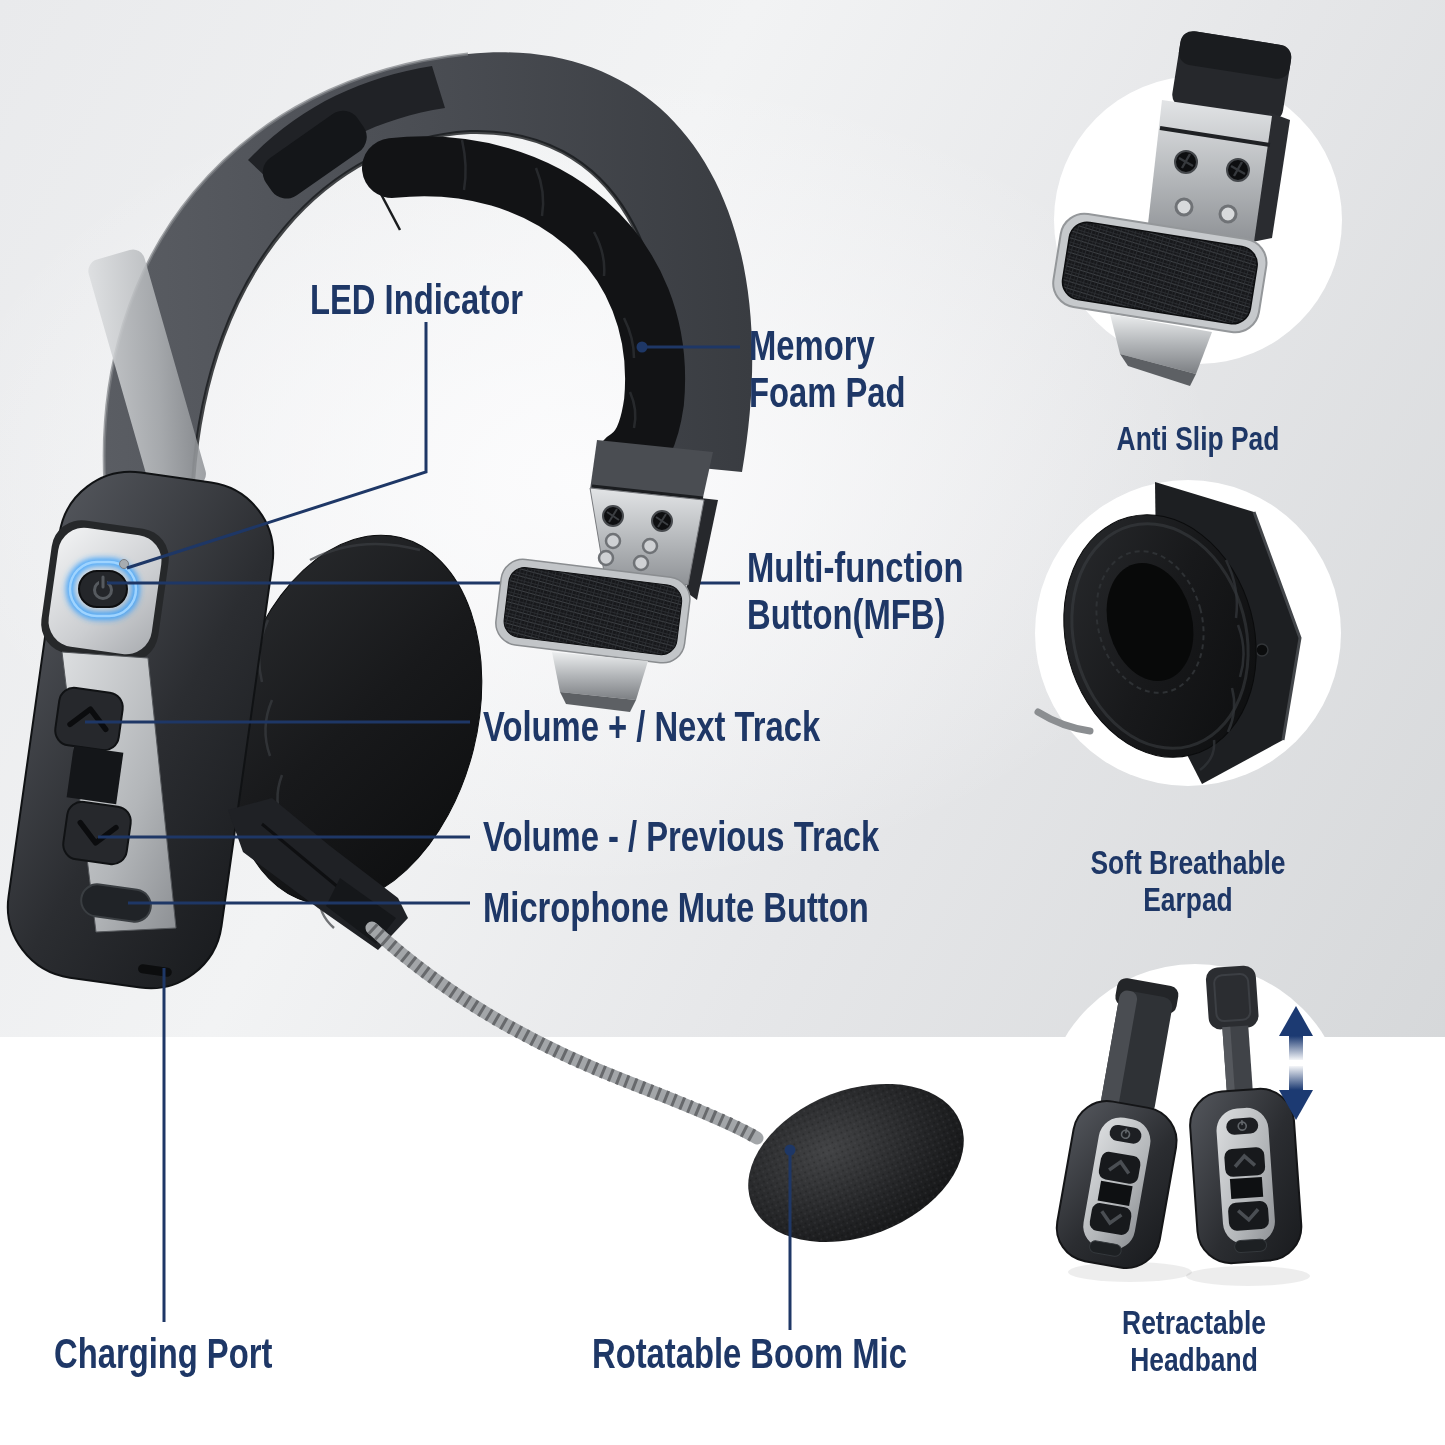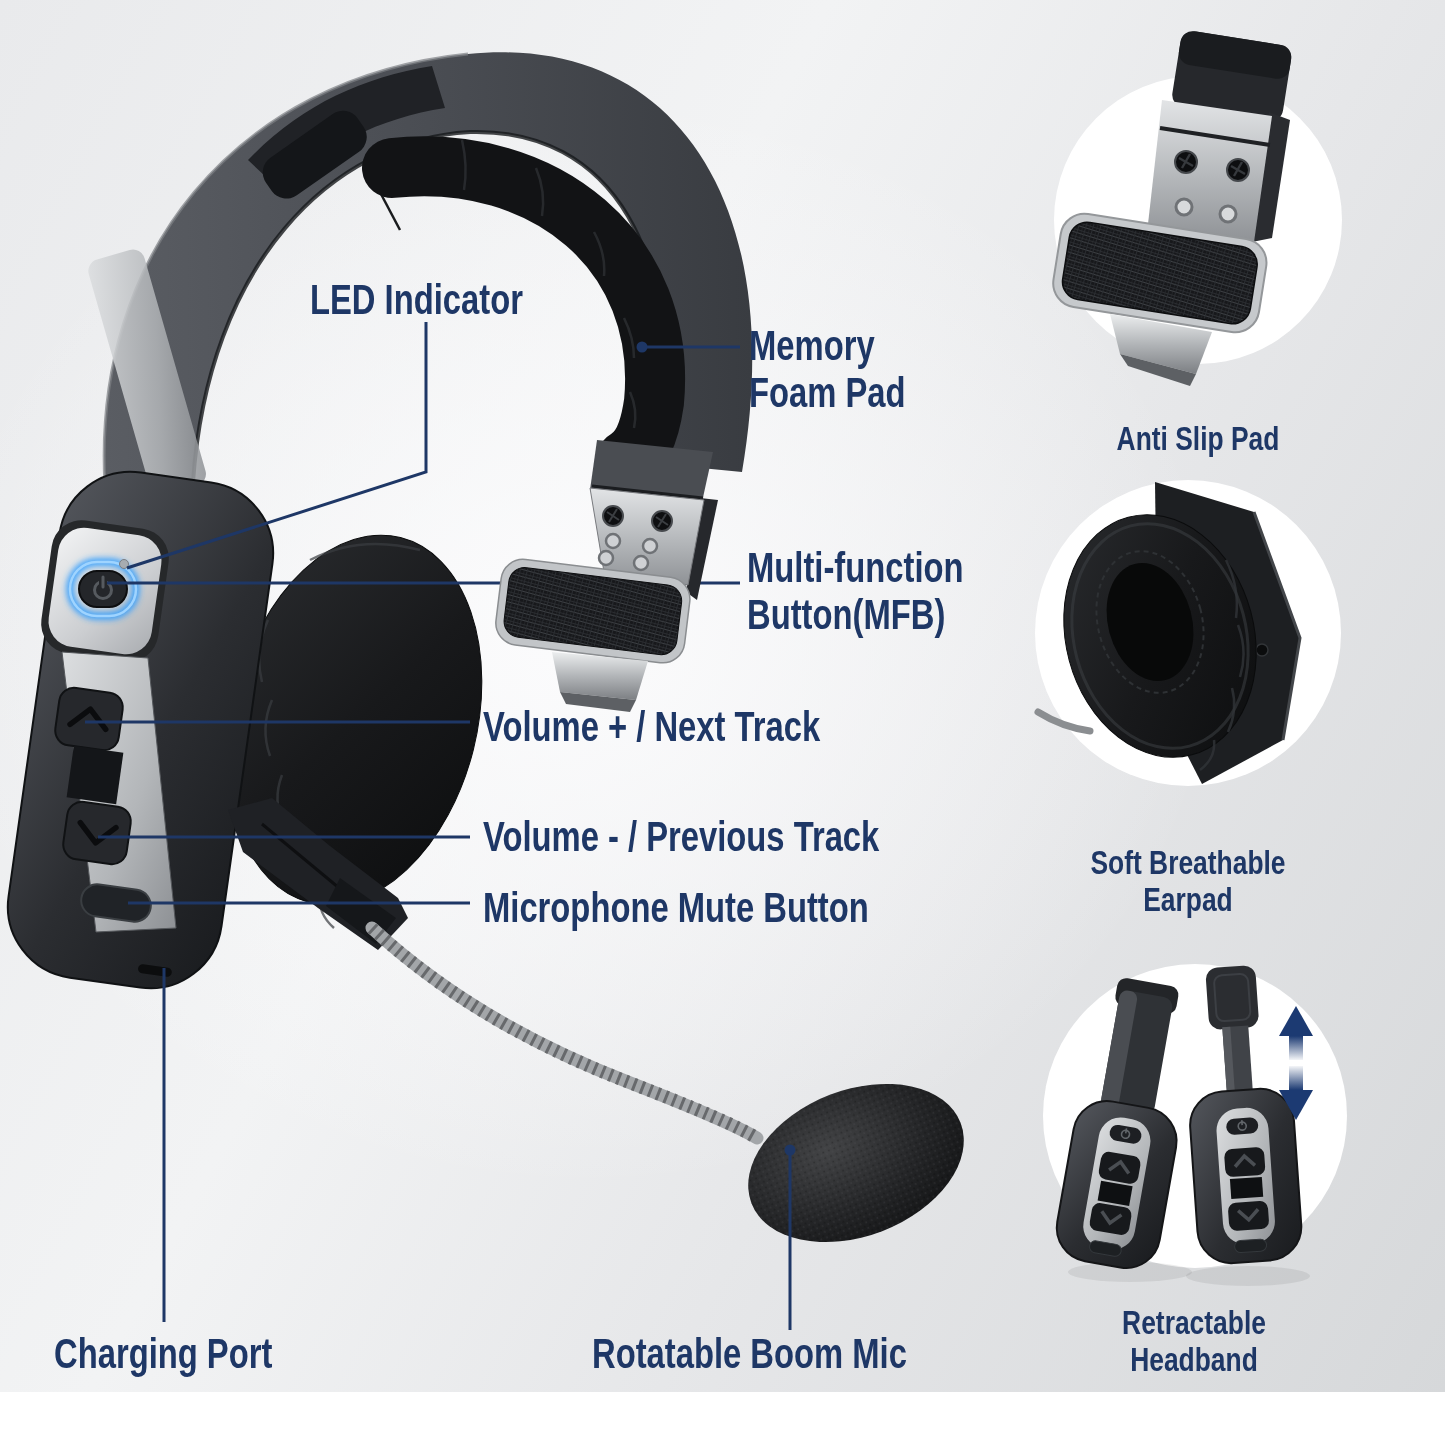--- a/index.html
+++ b/index.html
@@ -1,21 +1,21 @@
 <!DOCTYPE html>
 <html><head>
 <meta charset="utf-8">
 <style>
   html,body{margin:0;padding:0;}
   body{
     width:1445px;height:1445px;overflow:hidden;
     font-family:"Liberation Sans",sans-serif;
   }
   #canvas{
-    position:relative;width:1445px;height:1392px;
+    position:relative;width:1445px;height:1037px;
     background:
       radial-gradient(ellipse 62% 55% at 40% 46%, rgba(252,252,253,.95) 0%, rgba(252,252,253,0) 72%),
       linear-gradient(118deg,#e9eaec 0%,#f2f3f4 38%,#e6e7e9 64%,#d6d8da 100%);
   }
   svg{position:absolute;left:0;top:0;}
   .lbl{
     position:absolute;
     font-weight:bold;font-size:42px;line-height:47px;
     color:#1e3766;white-space:nowrap;
     transform:scaleX(.78);transform-origin:0 0;

